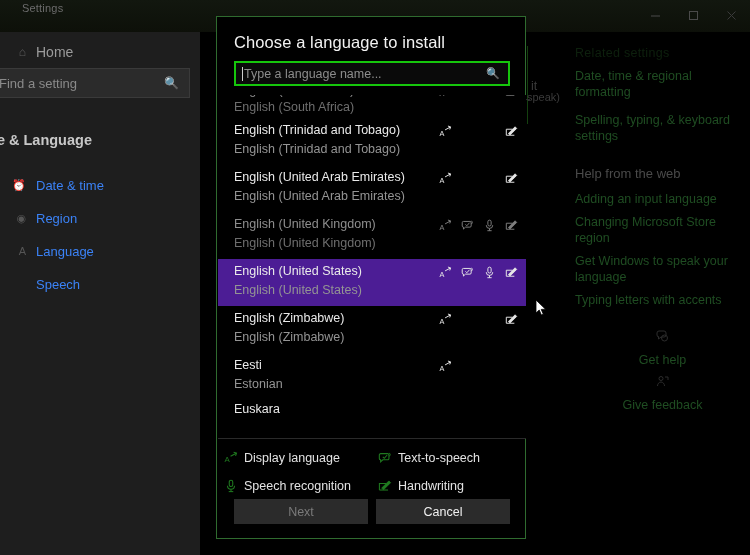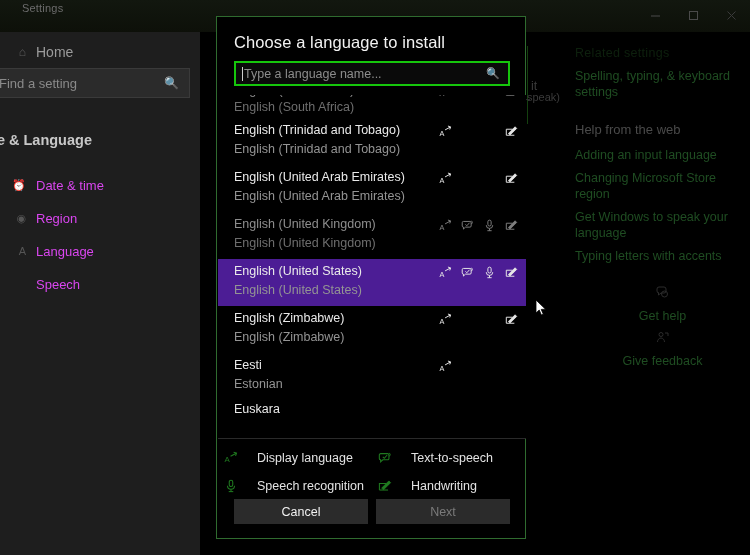--- a/index.html
+++ b/index.html
@@ -42,21 +42,21 @@
   }
   .find-box .ph { margin-left:10px; font-size:13px; color:#8a8a8a; }
   .find-box .mag { position:absolute; right:10px; color:#9a9a9a; font-size:12px; }
 
   .side-heading {
     position:absolute; left:-16px; top:100px; width:210px;
     font-size:14.5px; color:#c8c8c8; font-weight:600;
   }
   .side-item { position:absolute; left:0; width:200px; height:26px; display:flex; align-items:center; }
   .side-item .ico { width:26px; text-align:right; color:#555; font-size:11px; }
-  .side-item .lbl { margin-left:10px; font-size:13px; color:#d946ef; }
+  .side-item .lbl { margin-left:10px; font-size:13px; color:#3b82f6; }
 
   
   .right-col { position:absolute; left:575px; top:46px; width:175px; }
   .rel-head { font-size:12.5px; color:#0d200d; margin-bottom:8px; letter-spacing:.3px; }
   .rel-link { font-size:12.5px; color:#1f4d22; line-height:16px; margin-bottom:12px; }
   .help-head { font-size:13px; color:#4a4a4a; margin:22px 0 10px 0; }
   .help-link { font-size:12.5px; color:#1f4d22; line-height:16px; margin-bottom:7px; }
   .foot-link { display:flex; align-items:center; gap:10px; margin-top:8px;flex-direction:column; }
   .foot-link .gi { width:14px; color:#2c2c2c; display:flex; justify-content:center; }
   .foot-link .lbl { font-size:12.5px; color:#1f4d22; }
@@ -116,21 +116,21 @@
   .clipped-bot .native { top:2px; }
 
   .list-divider { position:absolute; left:1px; top:421px; width:308px; height:1px; background:#2a2a2a; }
 
   
   .legend { position:absolute; left:1px; top:428px; width:308px; }
   .legend-row { display:flex; margin-bottom:2px; }
   .legend-cell { display:flex; align-items:center; width:154px; height:26px; }
   .legend-cell .li { width:26px; display:flex; justify-content:center; color:#1f7a1f; }
   .legend-cell .li svg { display:block; }
-  .legend-cell .lbl { font-size:12.5px; color:#e2e2e2;margin-left:13px; }
+  .legend-cell .lbl { font-size:12.5px; color:#e2e2e2; }
 
   
   .btn-row { position:absolute; left:17px; top:482px; width:276px; display:flex; gap:8px; }
   .btn {
     width:134px; height:25px; background:#2b2b2b; border:none;
     font-family:"Liberation Sans", sans-serif; font-size:12.5px; color:#f0f0f0;
     display:flex; align-items:center; justify-content:center; cursor:pointer;
   }
   .btn.disabled { color:#7a7a7a; }
 
@@ -199,20 +199,21 @@
     </div>
 
     <div class="vrule"></div>
     <div class="hrule"></div>
     <div class="tiny-box"></div>
     <div class="frag" style="left:531px; top:79px;">it</div>
     <div class="frag" style="left:527px; top:91px; font-size:11px;">speak)</div>
 
     <div class="right-col">
       <div class="rel-head">Related settings</div>
+      <div class="rel-link">Date, time &amp; regional formatting</div>
       <div class="rel-link">Spelling, typing, &amp; keyboard settings</div>
 
       <div class="help-head">Help from the web</div>
       <div class="help-link">Adding an input language</div>
       <div class="help-link">Changing Microsoft Store region</div>
       <div class="help-link">Get Windows to speak your language</div>
       <div class="help-link">Typing letters with accents</div>
 
       <div class="foot-link" style="margin-top:22px;">
         <span class="gi">
@@ -470,21 +471,21 @@
                 <path d="M1.6 12.6 L11.5 12.6" fill="none" stroke="#1f7a1f" stroke-width="1.2"></path>
                 <path d="M4.2 10.4 L12.4 2.2 L14.4 4.2 L6.2 12.4 Z" fill="#1f7a1f" stroke="#1f7a1f" stroke-width="1"></path>
               </svg>
             </span>
             <span class="lbl">Handwriting</span>
           </div>
         </div>
       </div>
 
     <div class="btn-row">
+      <button class="btn disabled">Next</button>
       <button class="btn">Cancel</button>
-      <button class="btn disabled">Next</button>
     </div>
 
     <svg class="cursor" viewBox="0 0 12 18">
       <polygon points="0,0 0,13 3.2,10 5.4,15 7.3,14.2 5.2,9.4 9.5,9.2" fill="#ffffff" stroke="#000000" stroke-width="0.8"></polygon>
     </svg>
   </div>
 </div>
 
 </body></html>

